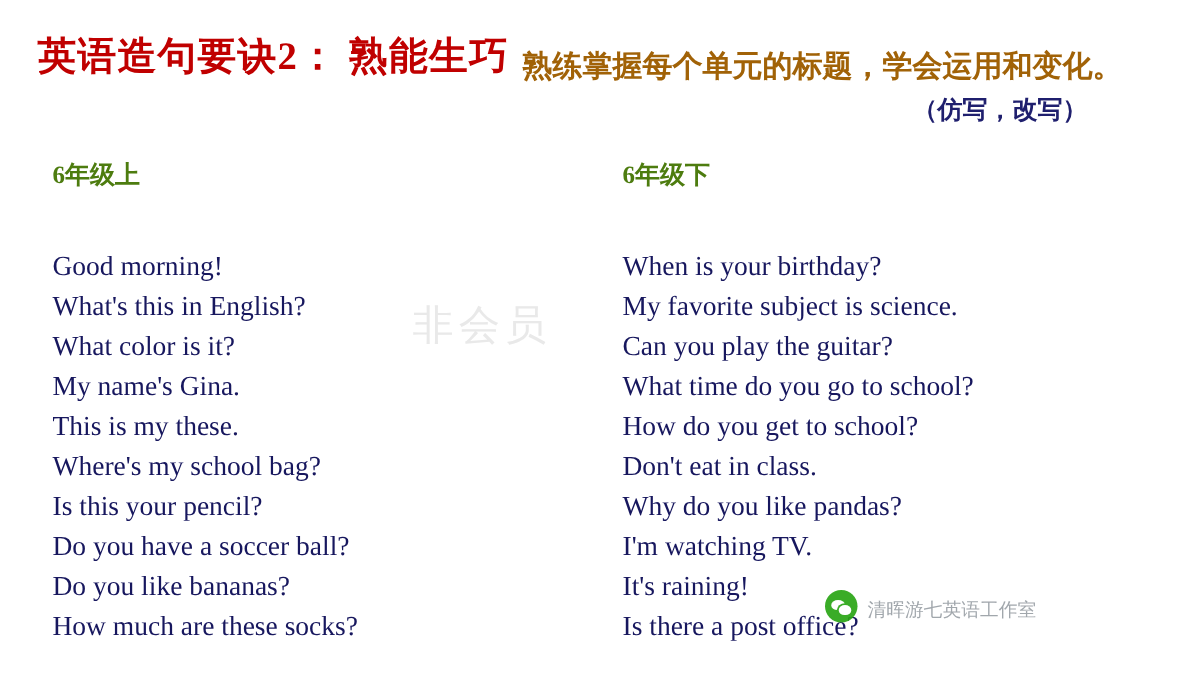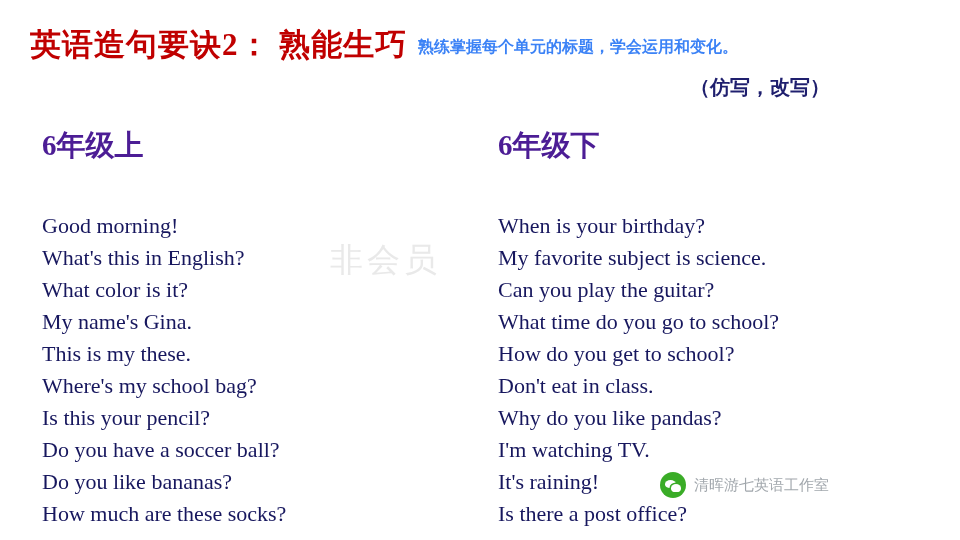--- a/index.html
+++ b/index.html
@@ -38,47 +38,47 @@
     color: #c00000;
     letter-spacing: 1px;
     white-space: nowrap;
   }
   .title-sub {
     position: absolute;
     top: 13px;
     left: 388px;
     font-family: "Liberation Serif", serif;
     font-weight: bold;
-    font-size: 16px;
-    color: #3b82f6;
+    font-size: 24px;
+    color: #a16207;
     white-space: nowrap;
   }
   .title-sub2 {
     position: absolute;
     top: 50px;
-    left: 660px;
+    left: 700px;
     font-family: "Liberation Serif", serif;
     font-weight: bold;
     font-size: 20px;
     color: #1f1f6e;
     white-space: nowrap;
   }
   
   .col {
     position: absolute;
     top: 126px;
   }
   .col-left { left: 42px; width: 430px; }
   .col-right { left: 498px; width: 440px; }
 
   .col-heading {
     font-family: "Liberation Serif", serif;
     font-weight: bold;
-    font-size: 29px;
-    color: #4c1d95;
+    font-size: 20px;
+    color: #4d7c0f;
     margin: 0 0 44px 0;
     white-space: nowrap;
   }
   .sentence-list {
     list-style: none;
     margin: 0;
     padding: 0;
   }
   .sentence-list li {
     font-family: "Liberation Serif", serif;
@@ -98,21 +98,21 @@
     color: #e9e9e9;
     letter-spacing: 4px;
     pointer-events: none;
     user-select: none;
   }
   .wechat-badge {
     position: absolute;
     left: 660px;
     top: 472px;
     display: flex;
-    align-items: center;
+    align-items: flex-end;
     gap: 8px;
     opacity: 0.92;
     pointer-events: none;
   }
   .wechat-icon {
     width: 26px;
     height: 26px;
     border-radius: 50%;
     background: #2aa515;
     display: inline-block;

